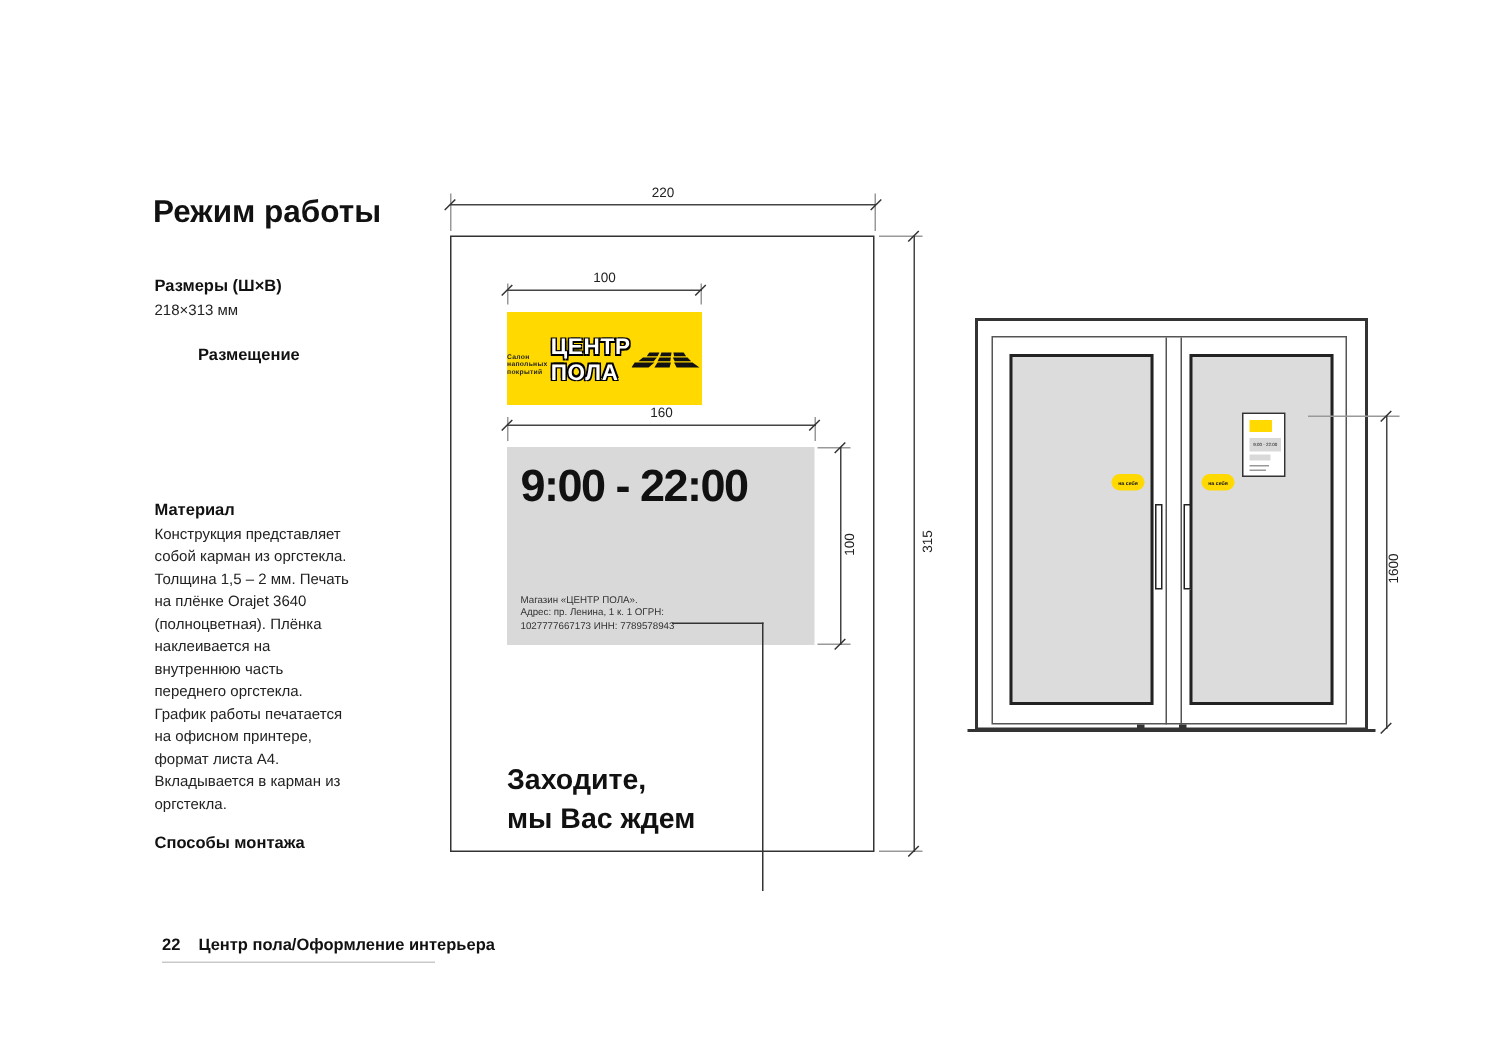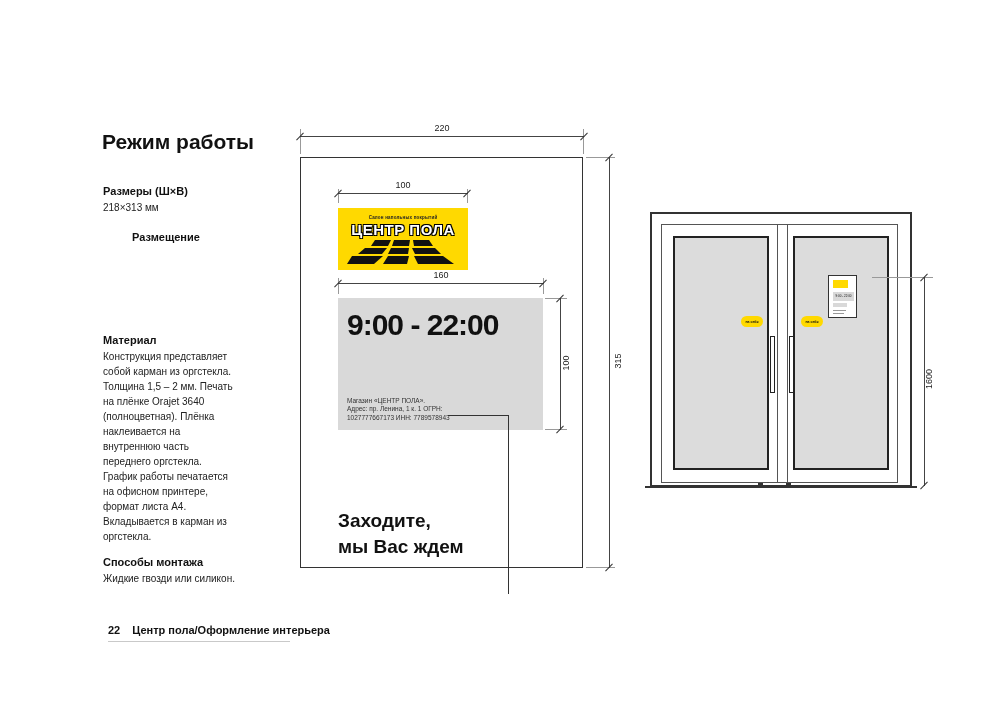--- a/index.html
+++ b/index.html
@@ -25,21 +25,21 @@
   .dline{background:#444;}
   .ext{background:#999;}
   .tick{position:absolute;width:10px;height:1px;background:#333;transform:rotate(-45deg);}
   .dlabel{font-size:9px;color:#222;text-align:center;}
   .dlabel-v{transform:rotate(-90deg);}
 
   
   .sheet{left:300px;top:157px;width:283px;height:411px;background:#fff;border:1px solid #333;box-sizing:border-box;}
 
   .logo{left:338px;top:208px;width:130px;height:62px;background:#FFD900;
-        display:flex;flex-direction:column;align-items:center;}
+        display:flex;align-items:center;}
   .logo-tagline{margin-top:7px;font-size:4.5px;font-weight:700;color:#222;letter-spacing:.2px;}
   .logo-name{margin-top:1px;font-size:15px;font-weight:700;color:#fff;letter-spacing:.5px;
              text-shadow:-1px -1px 0 #000,1px -1px 0 #000,-1px 1px 0 #000,1px 1px 0 #000;}
   .logo-planks{margin-top:1px;}
 
   .graybox{left:338px;top:298px;width:205px;height:132px;background:#D9D9D9;}
   .hours{left:9px;top:10px;font-size:30px;font-weight:700;letter-spacing:-1px;color:#111;}
   .legal{left:9px;bottom:8px;font-size:6.5px;line-height:8.5px;color:#333;}
 
   .welcome{left:338px;top:508px;font-size:19px;font-weight:700;line-height:26px;color:#111;}
@@ -90,21 +90,20 @@
 наклеивается на
 внутреннюю часть
 переднего оргстекла.
 График работы печатается
 на офисном принтере,
 формат листа А4.
 Вкладывается в карман из
 оргстекла.</div>
 
   <div class="abs spec-h h-mount">Способы монтажа</div>
-  <div class="abs spec-b b-mount preline">Жидкие гвозди или силикон.</div>
 
   <div class="abs footer">
     <span>22</span><span class="crumb">Центр пола/Оформление интерьера</span>
   </div>
   <div class="abs footer-rule"></div>
 
   <div class="abs sheet"></div>
 
   <div class="abs ext" style="left:300px;top:129px;width:1px;height:25px;"></div>
   <div class="abs ext" style="left:583px;top:129px;width:1px;height:25px;"></div>

